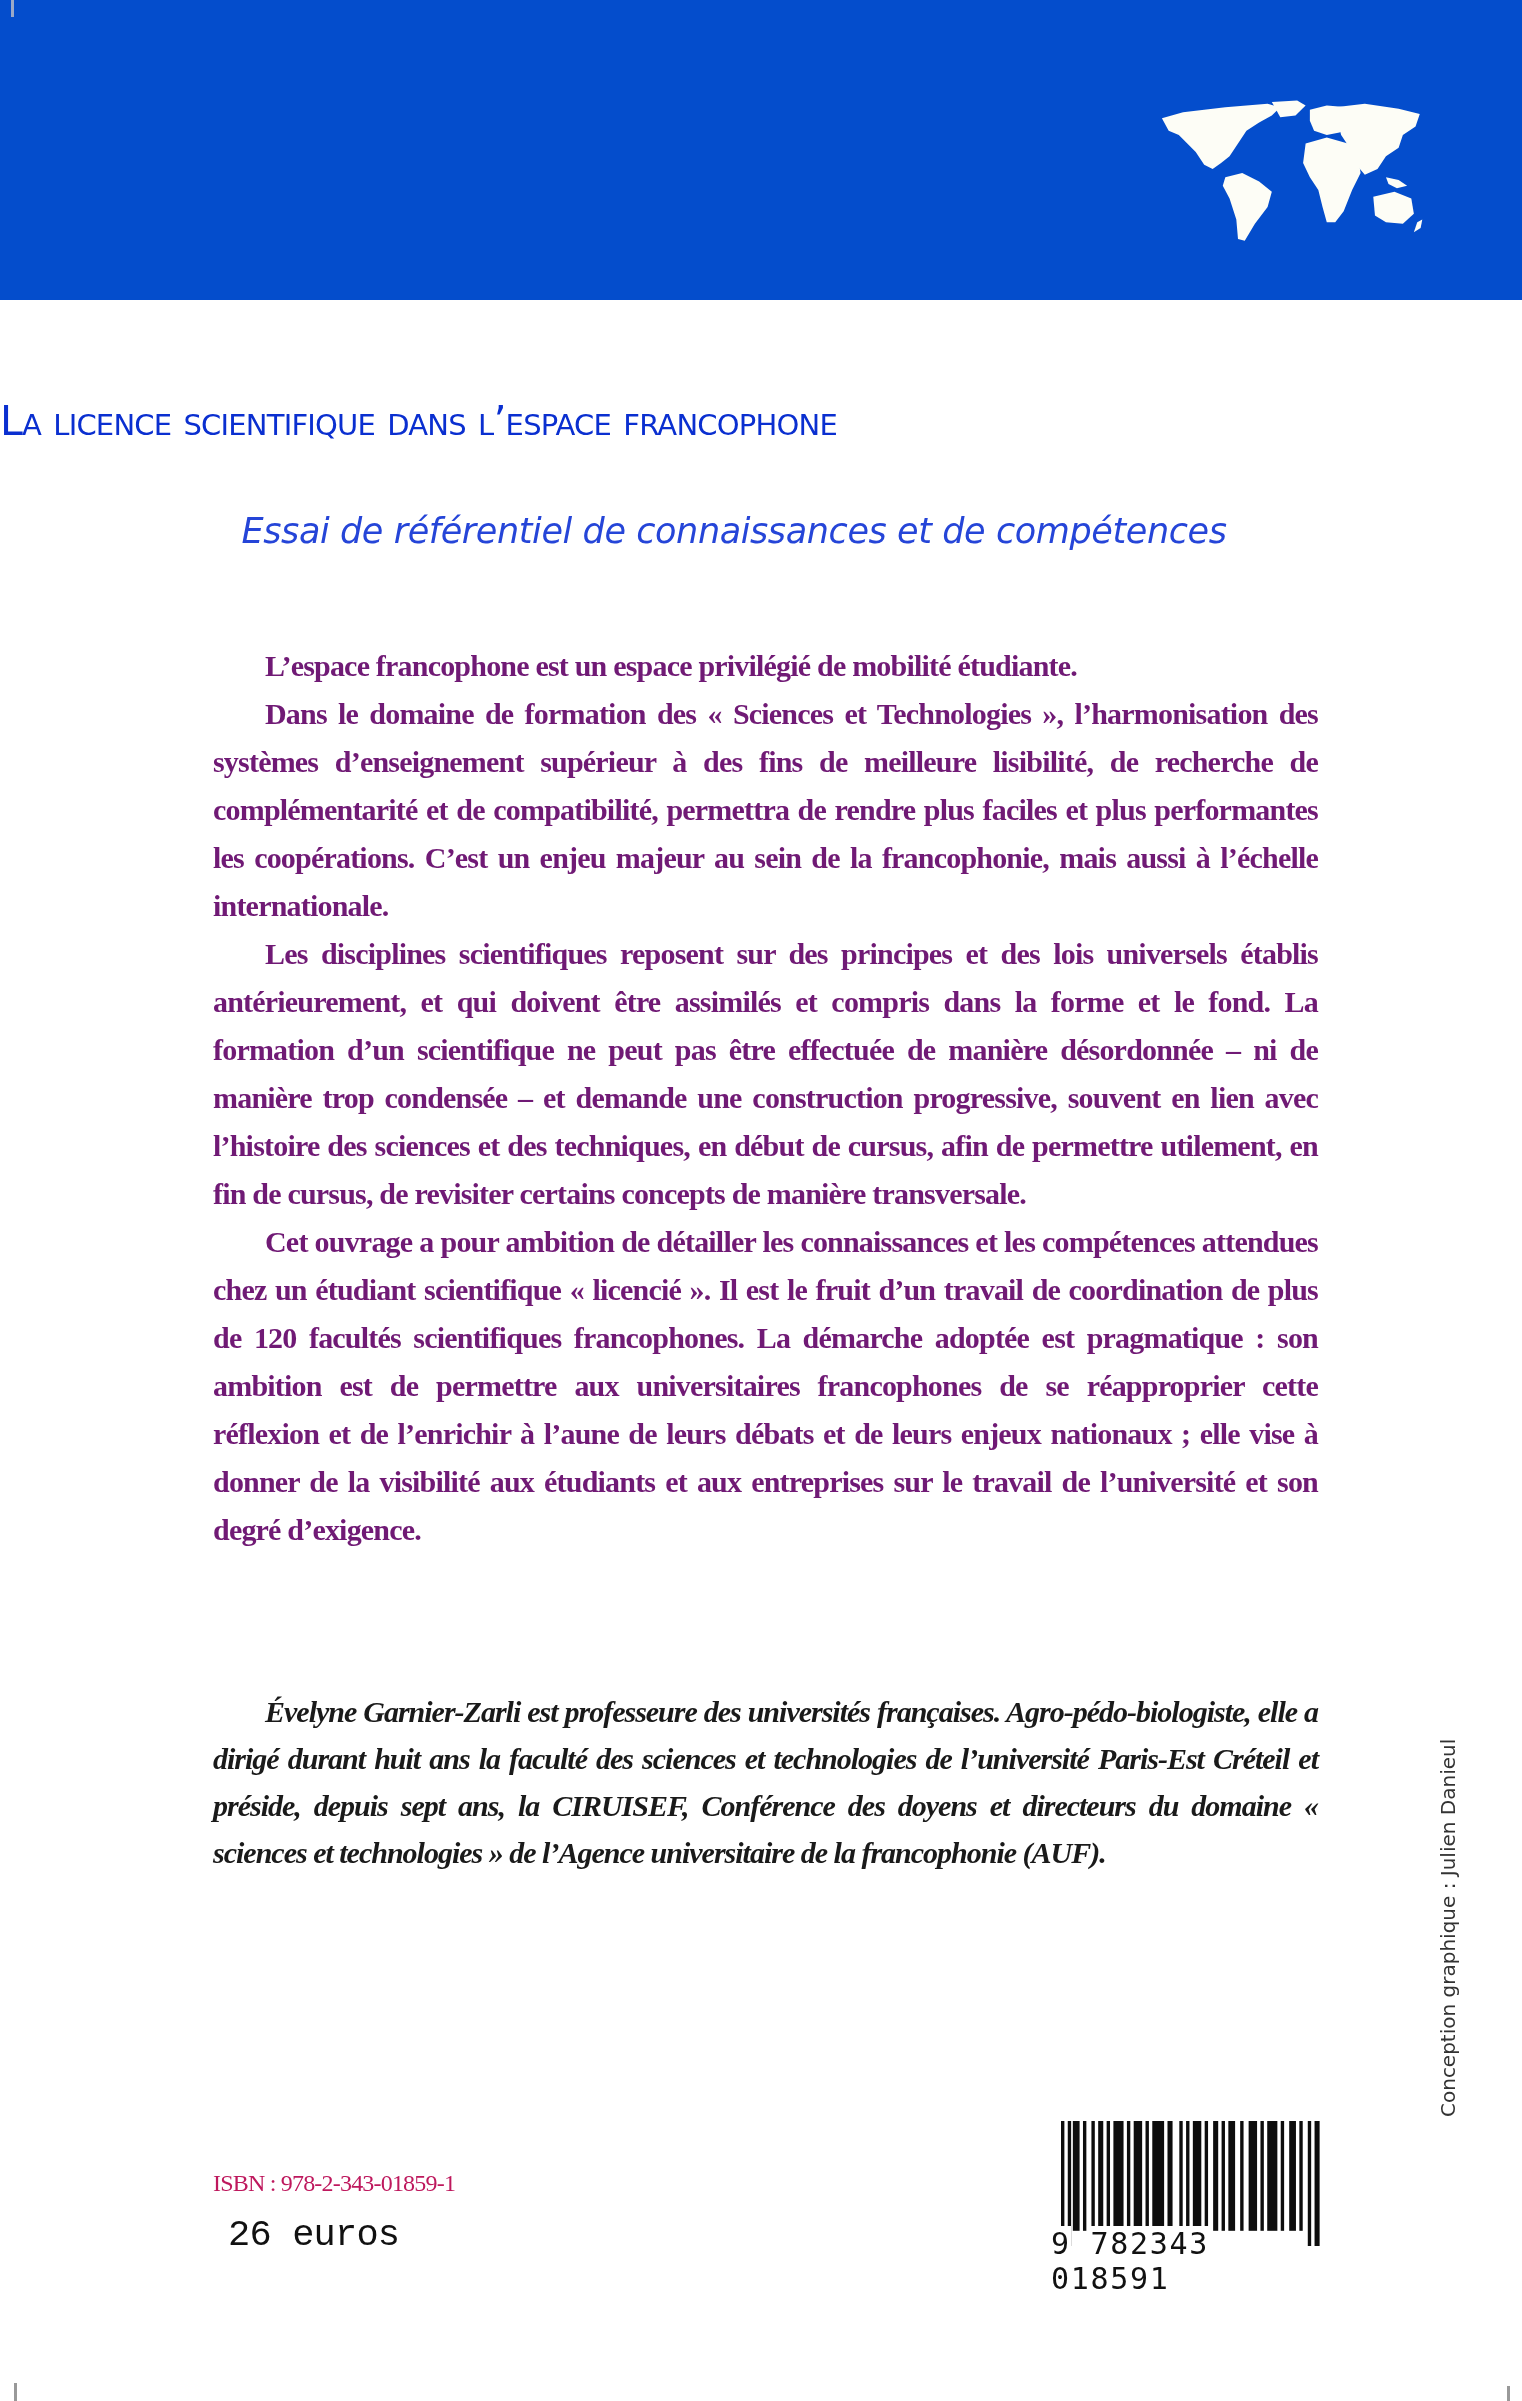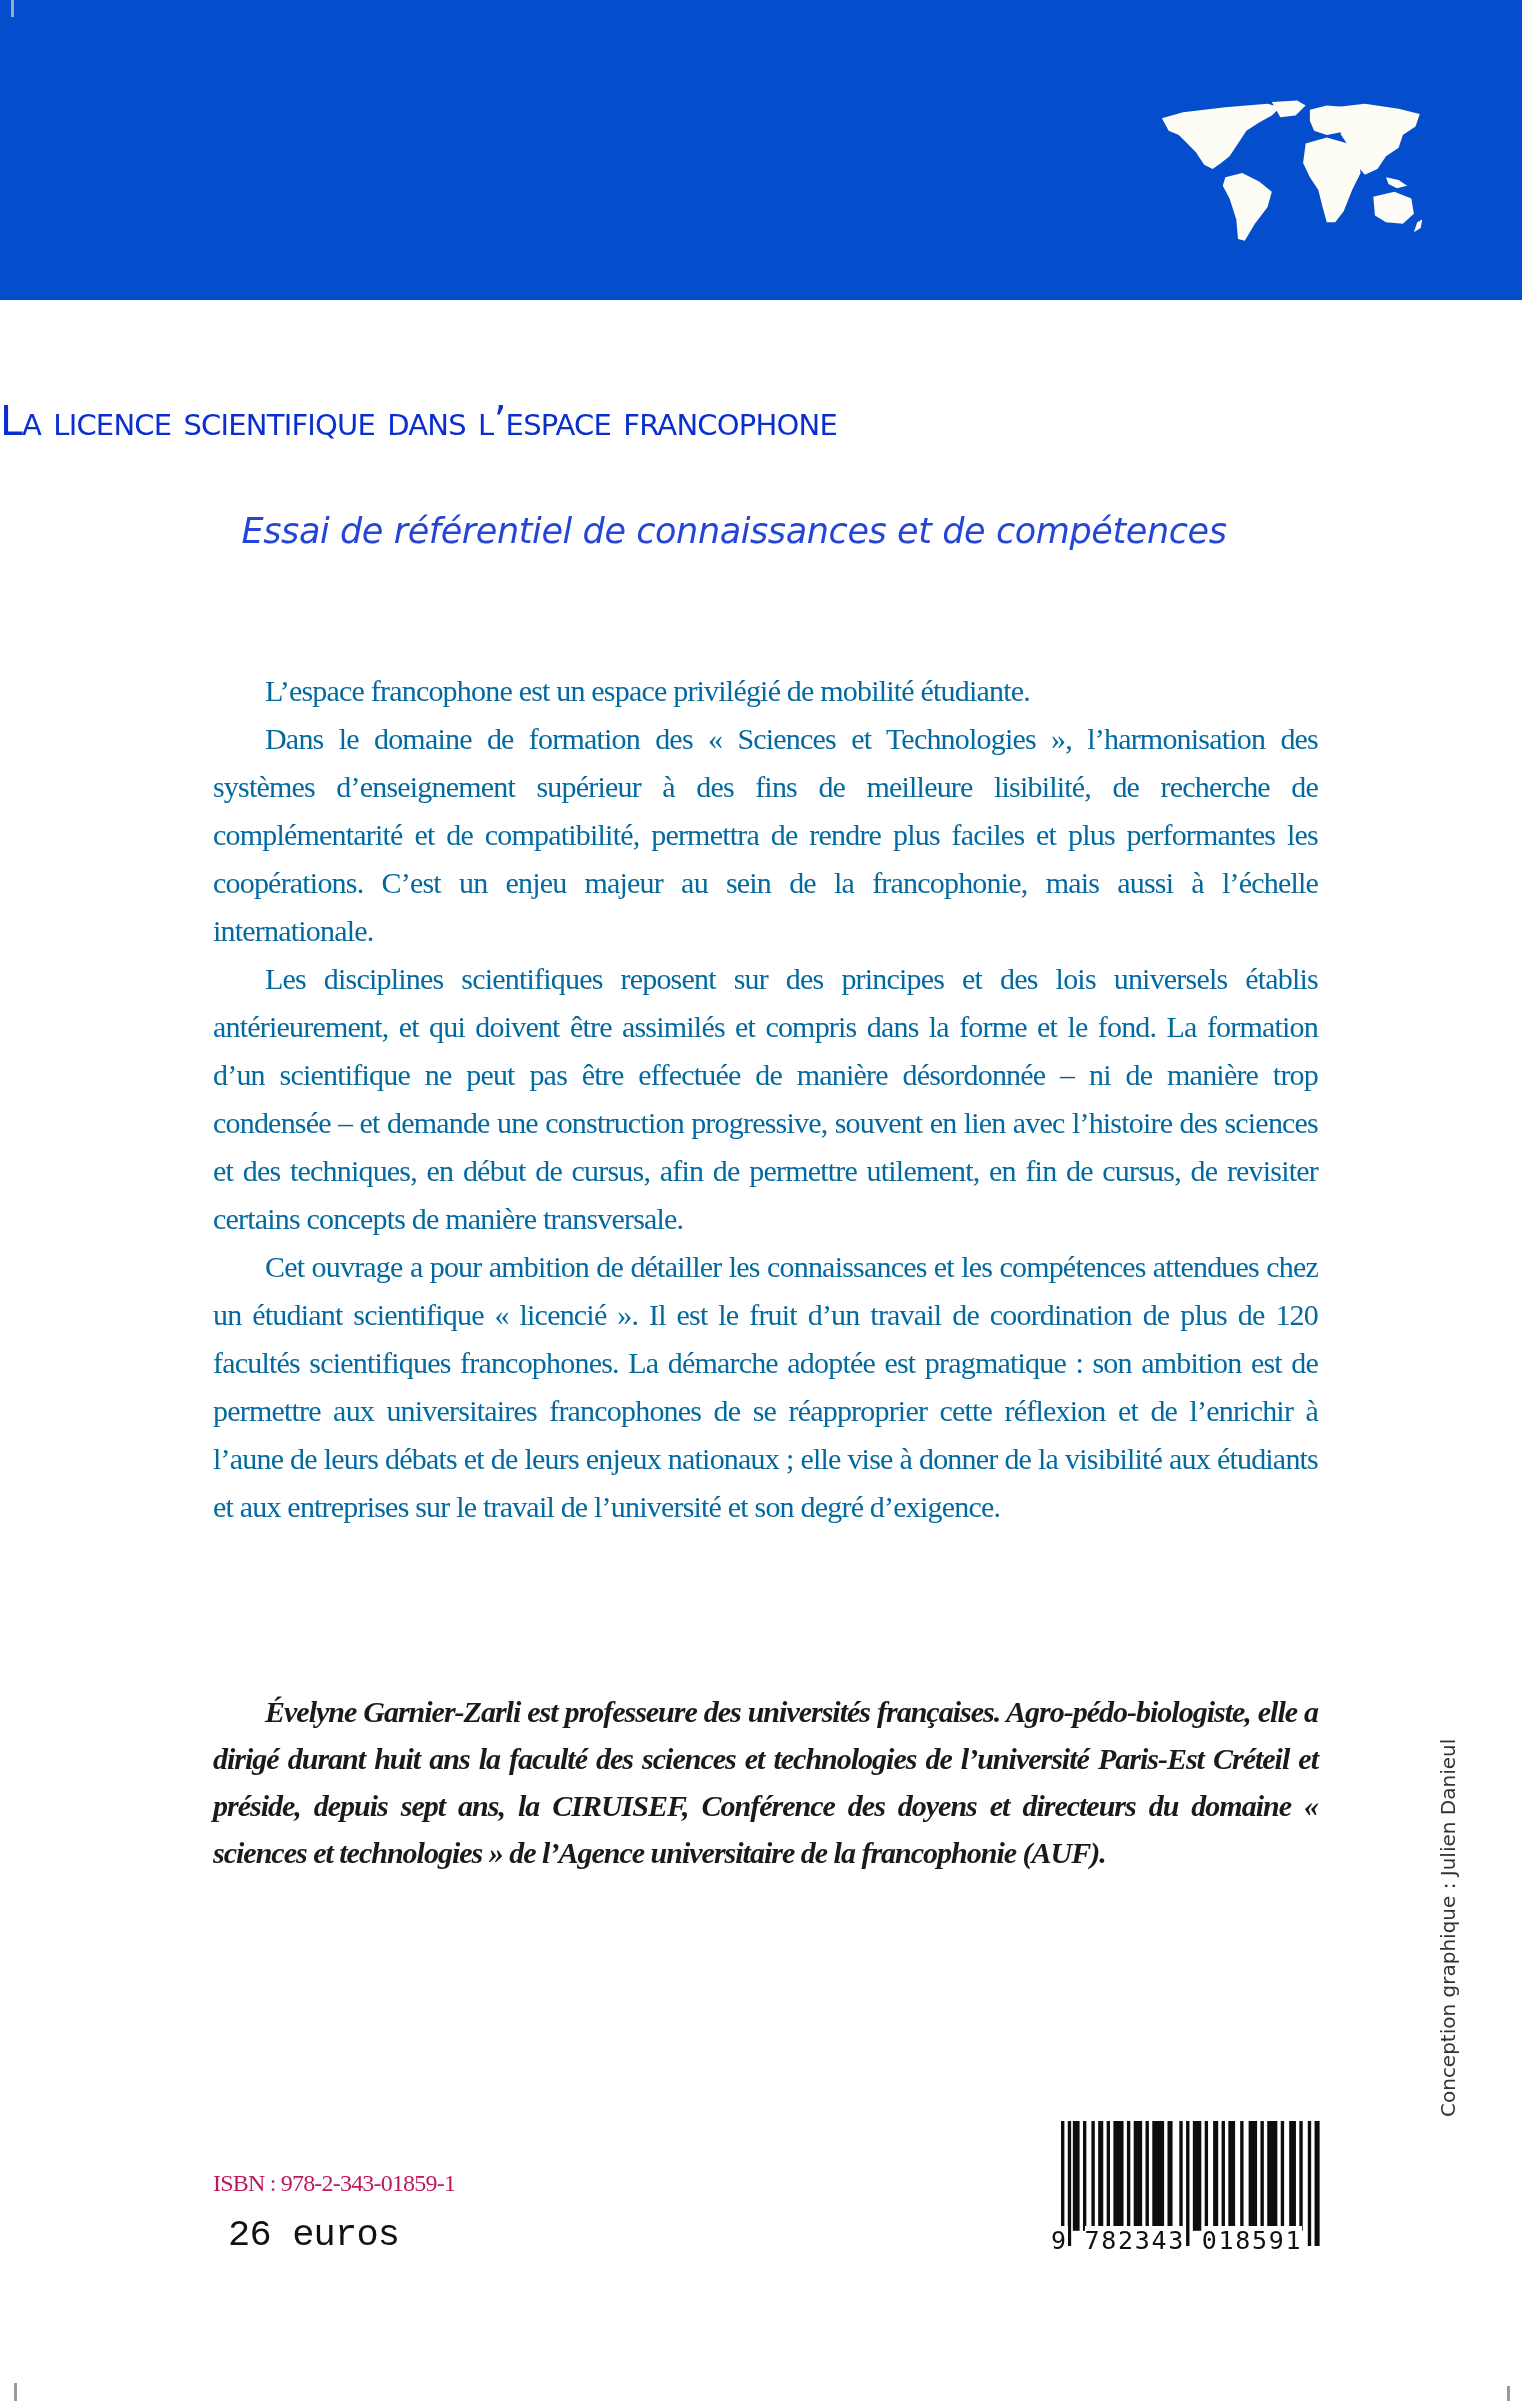--- a/index.html
+++ b/index.html
@@ -18,22 +18,22 @@
       font-family: "DejaVu Sans", sans-serif; color: #0a2fd0; font-size: 41px;
       letter-spacing: -0.8px; font-weight: normal;
     }
     .subtitle {
       position: absolute; left: 0; top: 511px; width: 1468px; text-align: center;
       font-family: "DejaVu Sans", sans-serif; font-style: italic; color: #2545d8; font-size: 35px;
       letter-spacing: -0.4px;
     }
     .body-text {
       position: absolute; left: 213px; top: 642px; width: 1105px;
-      font-size: 30px; line-height: 48px; text-align: justify; color: #0369a1;
-      font-family: "Liberation Serif", serif; font-weight: normal; letter-spacing: -0.8px; margin-top: 25px;
+      font-size: 30px; line-height: 48px; text-align: justify; color: #701a75;
+      font-family: "Liberation Serif", serif; font-weight: bold; letter-spacing: -0.8px;
     }
     .body-text p { margin: 0; text-indent: 52px; }
     .bio {
       position: absolute; left: 213px; top: 1688px; width: 1105px;
       font-size: 30px; line-height: 47px; text-align: justify; color: #1a1a1a;
       font-family: Liberation Serif, serif; font-style: italic; font-weight: bold; letter-spacing: -1px;
     }
     .bio p { margin: 0; text-indent: 52px; }
     .credit {
       position: absolute; left: 1436px; top: 2117px; transform-origin: 0 0; transform: rotate(-90deg);
@@ -47,21 +47,21 @@
     .price {
       position: absolute; left: 228px; top: 2214px; font-size: 37px;
       font-family: Liberation Mono, monospace; letter-spacing: -0.8px; color: #111;
     }
     .barcode {
       position: absolute; left: 1061px; top: 2121px; width: 262px; height: 135px;
     }
     .barcode-bars { position: absolute; left: 0; top: 0; width: 262px; height: 125px; }
     .barcode-digits {
       position: absolute; left: -10px; top: 105px; font-family: "DejaVu Sans Mono", monospace;
-      font-size: 25px; color: #111; letter-spacing: 1.7px; background: transparent;
+      font-size: 30px; color: #111; letter-spacing: 1.7px; background: transparent;
     }
     .barcode-digits span { background: #fff; }
     .crop-mark-bl { position: absolute; left: 14.4px; top: 2383px; width: 2.5px; height: 18.6px; background: #999; }
     .crop-mark-br { position: absolute; left: 1507px; top: 2386px; width: 2.5px; height: 15px; background: #999; }
   </style>
 </head>
 <body>
 
 <div class="header-band">
   <svg class="world-map" viewBox="0 0 330 175" xmlns="http://www.w3.org/2000/svg">

